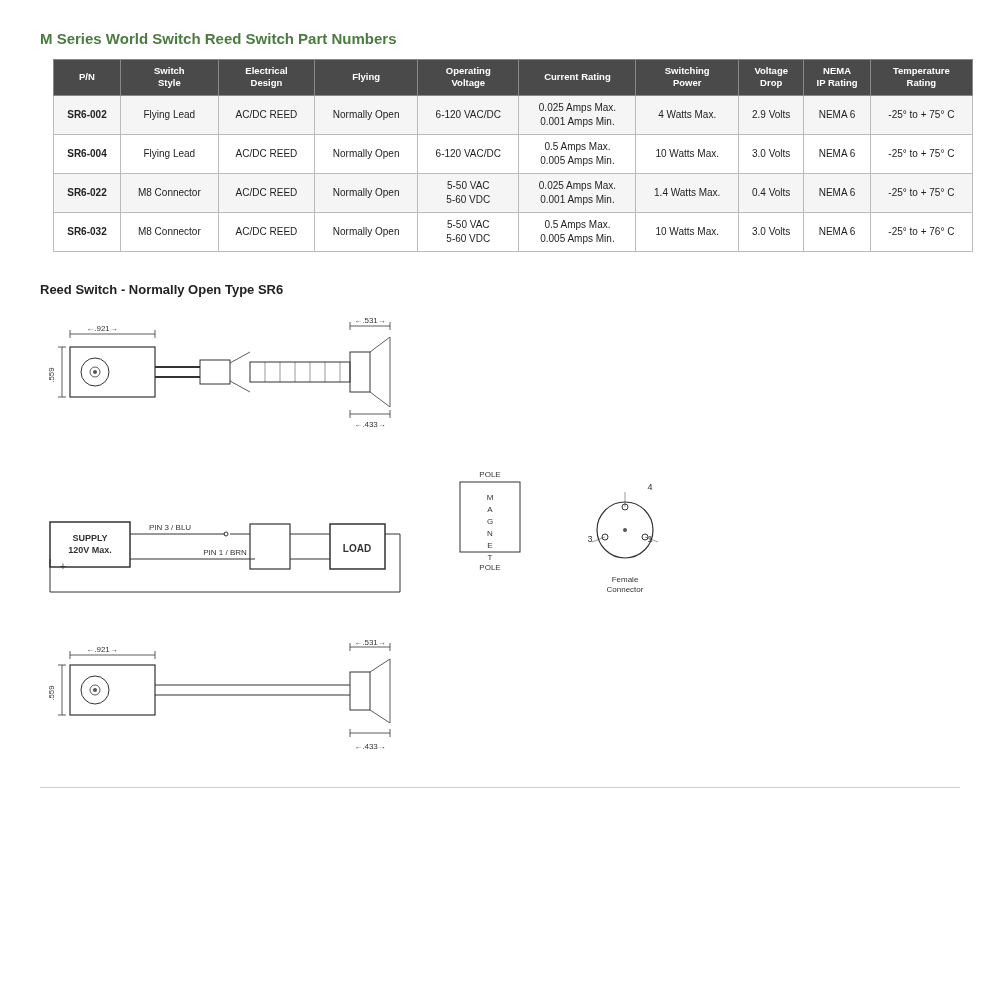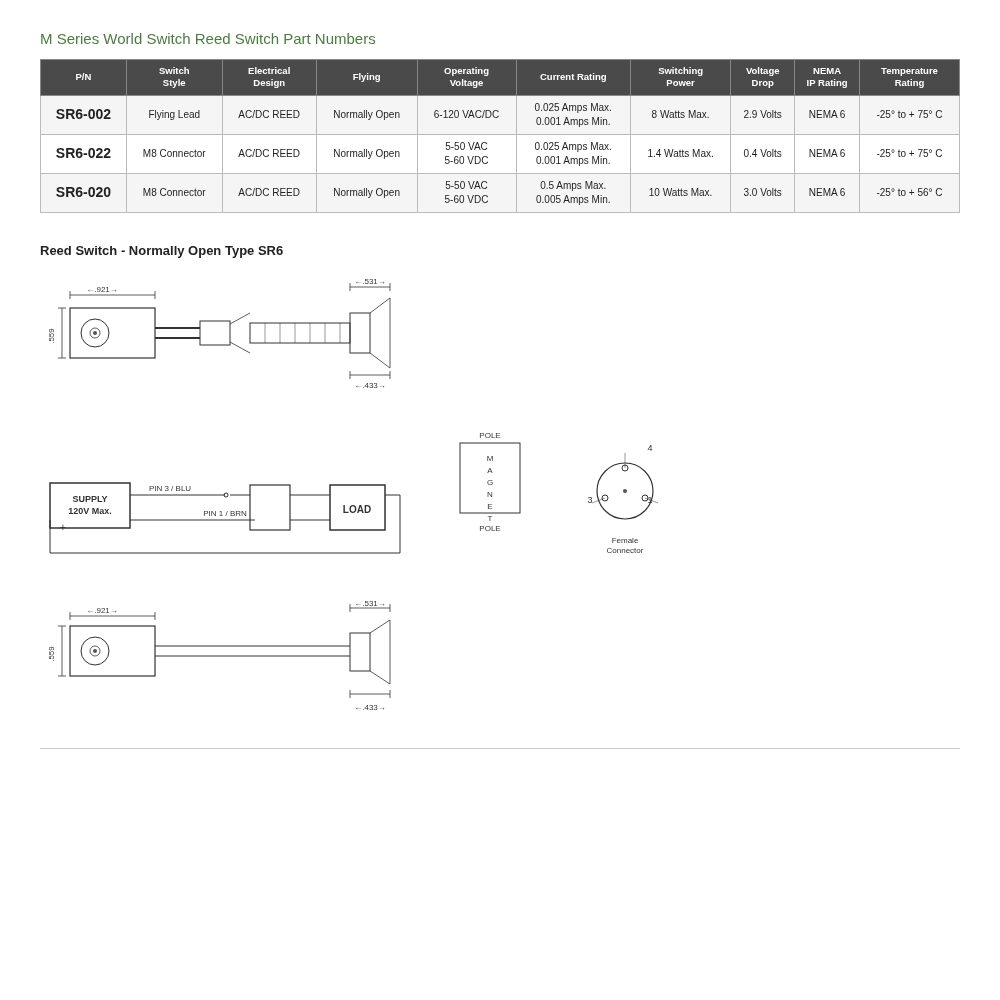--- a/index.html
+++ b/index.html
@@ -9,51 +9,52 @@
       font-size: 11px;
       color: #222;
       width: 1000px;
       min-height: 1000px;
       padding: 30px 40px;
     }
 
     .page-title {
       color: #4a7c3f;
       font-size: 15px;
-      font-weight: normal;
+      font-weight: bold;
       margin-bottom: 12px;
     }
 
     
     .spec-table {
       width: 100%;
       border-collapse: collapse;
       margin-bottom: 30px;
       font-size: 10px;
+      margin-left: 13px;
     }
     .spec-table th {
       background: #4a4a4a;
       color: #fff;
       text-align: center;
       padding: 5px 4px;
       border: 1px solid #888;
       font-weight: bold;
       font-size: 9.5px;
       line-height: 1.3;
     }
     .spec-table td {
       border: 1px solid #bbb;
       padding: 5px 5px;
       text-align: center;
       vertical-align: middle;
       line-height: 1.4;
     }
     .spec-table tr:nth-child(odd) td { background: #f5f5f5; }
     .spec-table tr:nth-child(even) td { background: #fff; }
-    .spec-table td.pn { font-weight: bold; font-size: 14px; }
+    .spec-table td.pn { font-weight: bold; font-size: 10px; }
 
     
     .diagram-section {
       margin-top: 10px;
     }
     .diagram-title {
       font-size: 13px;
       font-weight: bold;
       margin-bottom: 15px;
     }
@@ -85,48 +86,60 @@
       </tr>
   </thead>
   <tbody id="table-body">
       <tr>
         <td class="pn">SR6-002</td>
         <td>Flying Lead</td>
         <td>AC/DC REED</td>
         <td>Normally Open</td>
         <td>6-120 VAC/DC</td>
         <td>0.025 Amps Max.<br>0.001 Amps Min.</td>
-        <td>8 Watts Max.</td>
+        <td>4 Watts Max.</td>
         <td>2.9 Volts</td>
+        <td>NEMA 6</td>
+        <td>-25° to + 75° C</td>
+      </tr>
+      <tr>
+        <td class="pn">SR6-004</td>
+        <td>Flying Lead</td>
+        <td>AC/DC REED</td>
+        <td>Normally Open</td>
+        <td>6-120 VAC/DC</td>
+        <td>0.5 Amps Max.<br>0.005 Amps Min.</td>
+        <td>10 Watts Max.</td>
+        <td>3.0 Volts</td>
         <td>NEMA 6</td>
         <td>-25° to + 75° C</td>
       </tr>
       <tr>
         <td class="pn">SR6-022</td>
         <td>M8 Connector</td>
         <td>AC/DC REED</td>
         <td>Normally Open</td>
         <td>5-50 VAC<br>5-60 VDC</td>
         <td>0.025 Amps Max.<br>0.001 Amps Min.</td>
         <td>1.4 Watts Max.</td>
         <td>0.4 Volts</td>
         <td>NEMA 6</td>
         <td>-25° to + 75° C</td>
       </tr>
       <tr>
-        <td class="pn">SR6-020</td>
+        <td class="pn">SR6-032</td>
         <td>M8 Connector</td>
         <td>AC/DC REED</td>
         <td>Normally Open</td>
         <td>5-50 VAC<br>5-60 VDC</td>
         <td>0.5 Amps Max.<br>0.005 Amps Min.</td>
         <td>10 Watts Max.</td>
         <td>3.0 Volts</td>
         <td>NEMA 6</td>
-        <td>-25° to + 56° C</td>
+        <td>-25° to + 76° C</td>
       </tr>
     </tbody>
 </table>
 
 <div class="diagram-section">
   <div class="diagram-title">Reed Switch - Normally Open Type SR6</div>
 
   <svg width="520" height="140" style="display:block; margin-bottom:10px;">
 
     <line x1="30" y1="22" x2="115" y2="22" stroke="#333" stroke-width="0.8"></line>

